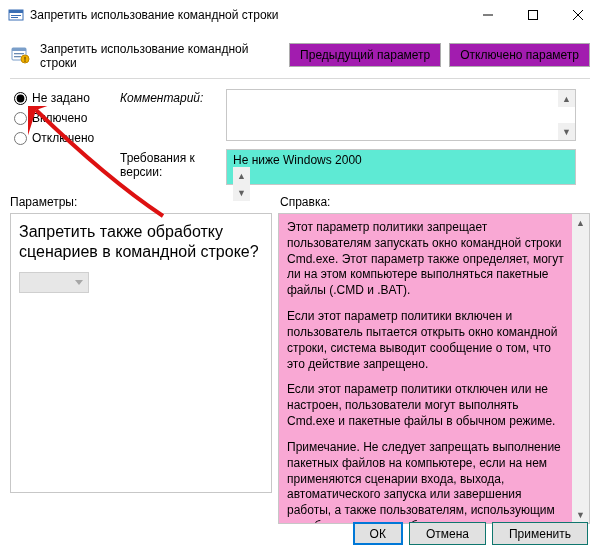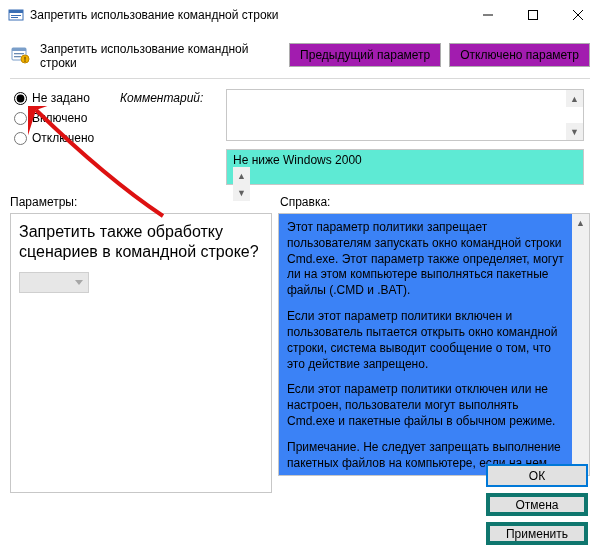--- a/index.html
+++ b/index.html
@@ -66,21 +66,21 @@
     height: 1px; background: #d9d9d9;
     margin: 0 10px 6px 10px;
   }
 
   
   .upper {
     display: grid;
     grid-template-columns: 100px 100px 1fr;
     grid-template-rows: auto auto auto auto;
     column-gap: 6px;
-    padding: 4px 16px 0 14px;
+    padding: 4px 24px 0 14px;
     align-items: start;
   }
   .radio-col { grid-column: 1; }
   .label-col { grid-column: 2; align-self: start; padding-top: 2px; }
   .field-col { grid-column: 3; }
   .radio {
     display: flex; align-items: center;
     gap: 5px;
     margin: 2px 0 6px 0;
     font-size: 12px;
@@ -145,47 +145,47 @@
   }
   .combo-disabled::after {
     content: "";
     position: absolute; right: 5px; top: 7px;
     border-left: 4px solid transparent;
     border-right: 4px solid transparent;
     border-top: 5px solid #a7a7a7;
   }
   .pane-right {
     flex: 1;
-    height: 263px;
+    height: 311px;
     border: 1px solid #c7c7c7;
-    background: #3b82f6;
+    background: #f9a8d4;
     position: relative;
   }
   .scroll-box {
     position: absolute; inset: 0;
     padding: 6px 22px 6px 8px;
     overflow: hidden;
     font-size: 12px;
     line-height: 1.32;
   }
   .scroll-box p { margin: 0 0 10px 0; }
   .pane-right .sb { position: absolute; right: 0; top: 0; bottom: 0; width: 17px;
     display: flex; flex-direction: column; justify-content: space-between; background: #f0f0f0; }
 
   
   .footer {
     position: absolute;
     bottom: 10px; right: 12px;
-    display: flex; gap: 6px; flex-direction: column;
+    display: flex; gap: 6px;
   }
   .btn {
     height: 23px;
     padding: 0 16px;
     background: #e1e1e1;
-    border: 4px solid #0f766e;
+    border: 1px solid #0f766e;
     font: inherit;
     cursor: pointer;
   }
   .btn.default {
     background: #e1e1e1;
     border: 1px solid #0078d7;
     box-shadow: inset 0 0 0 1px #0078d7;
   }
 
   
@@ -268,20 +268,21 @@
   <div class="label-col" style="grid-row:1;font-style:italic;">Комментарий:</div>
   <div class="field-col" style="grid-row:1;">
     <div class="textarea-like">
       <div class="sb">
         <div class="arw">▲</div>
         <div class="arw">▼</div>
       </div>
     </div>
   </div>
 
+  <div class="label-col req-row" style="grid-row:3;">Требования к версии:</div>
   <div class="field-col req-row" style="grid-row:3;">
     <div class="req-field">
       <span>Не ниже Windows 2000</span>
       <div class="sb">
         <div class="arw">▲</div>
         <div class="arw">▼</div>
       </div>
     </div>
   </div>
 </div>

